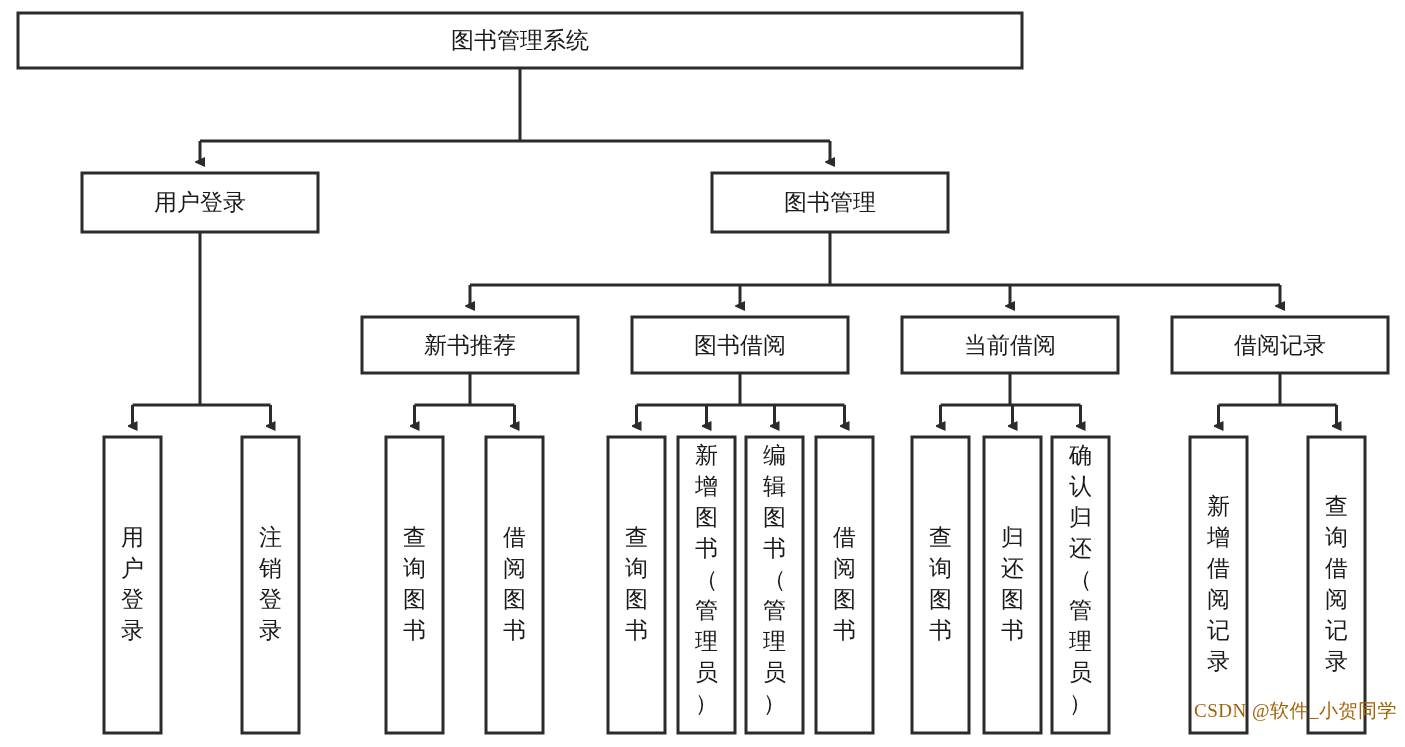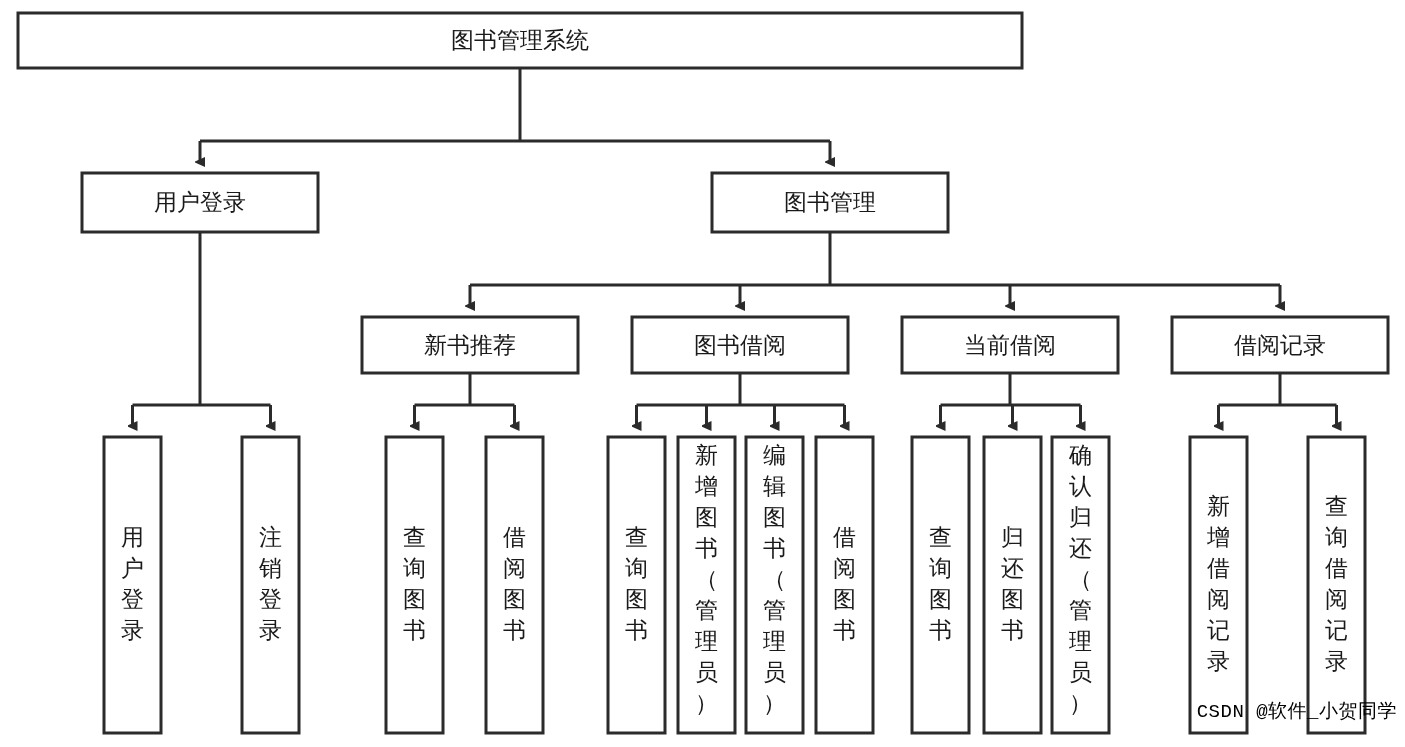--- a/index.html
+++ b/index.html
@@ -46,23 +46,23 @@
   .node-label-vertical {
     fill: #1a1a1a;
     font-family: "DejaVu Sans", "Liberation Sans", sans-serif;
     font-size: 23px;
     text-anchor: middle;
   }
   .watermark {
     position: absolute;
     right: 8px;
     bottom: 6px;
-    font-family: Liberation Mono, monospace;
+    font-family: Liberation Serif, serif;
     font-size: 19px;
-    color: #000000;
+    color: #a16207;
     letter-spacing: 0.5px;
     white-space: nowrap;
     pointer-events: none;
   }
 </style>
 </head>
 <body>
 
 <div id="diagram-root">
   <svg class="diagram-svg" viewBox="0 0 1405 747">

